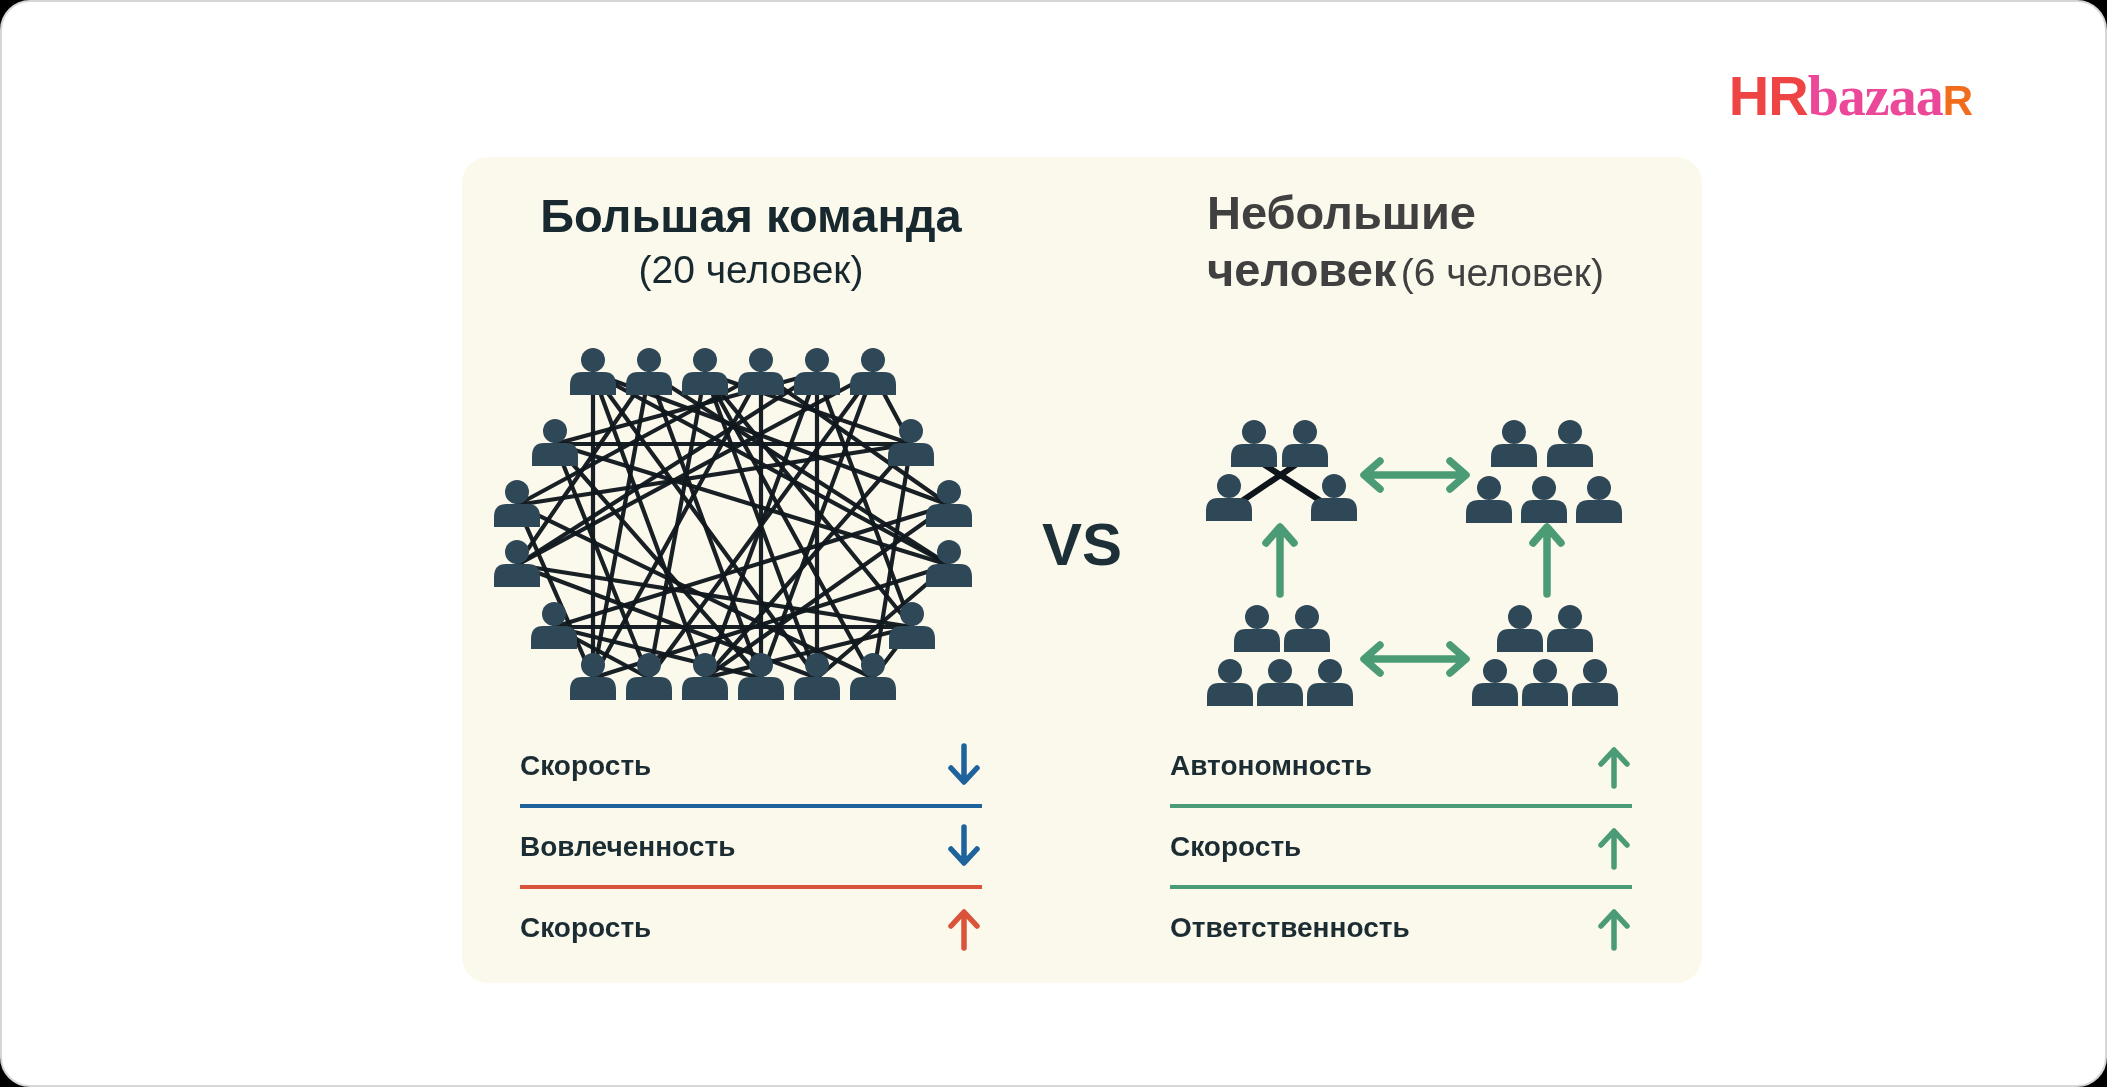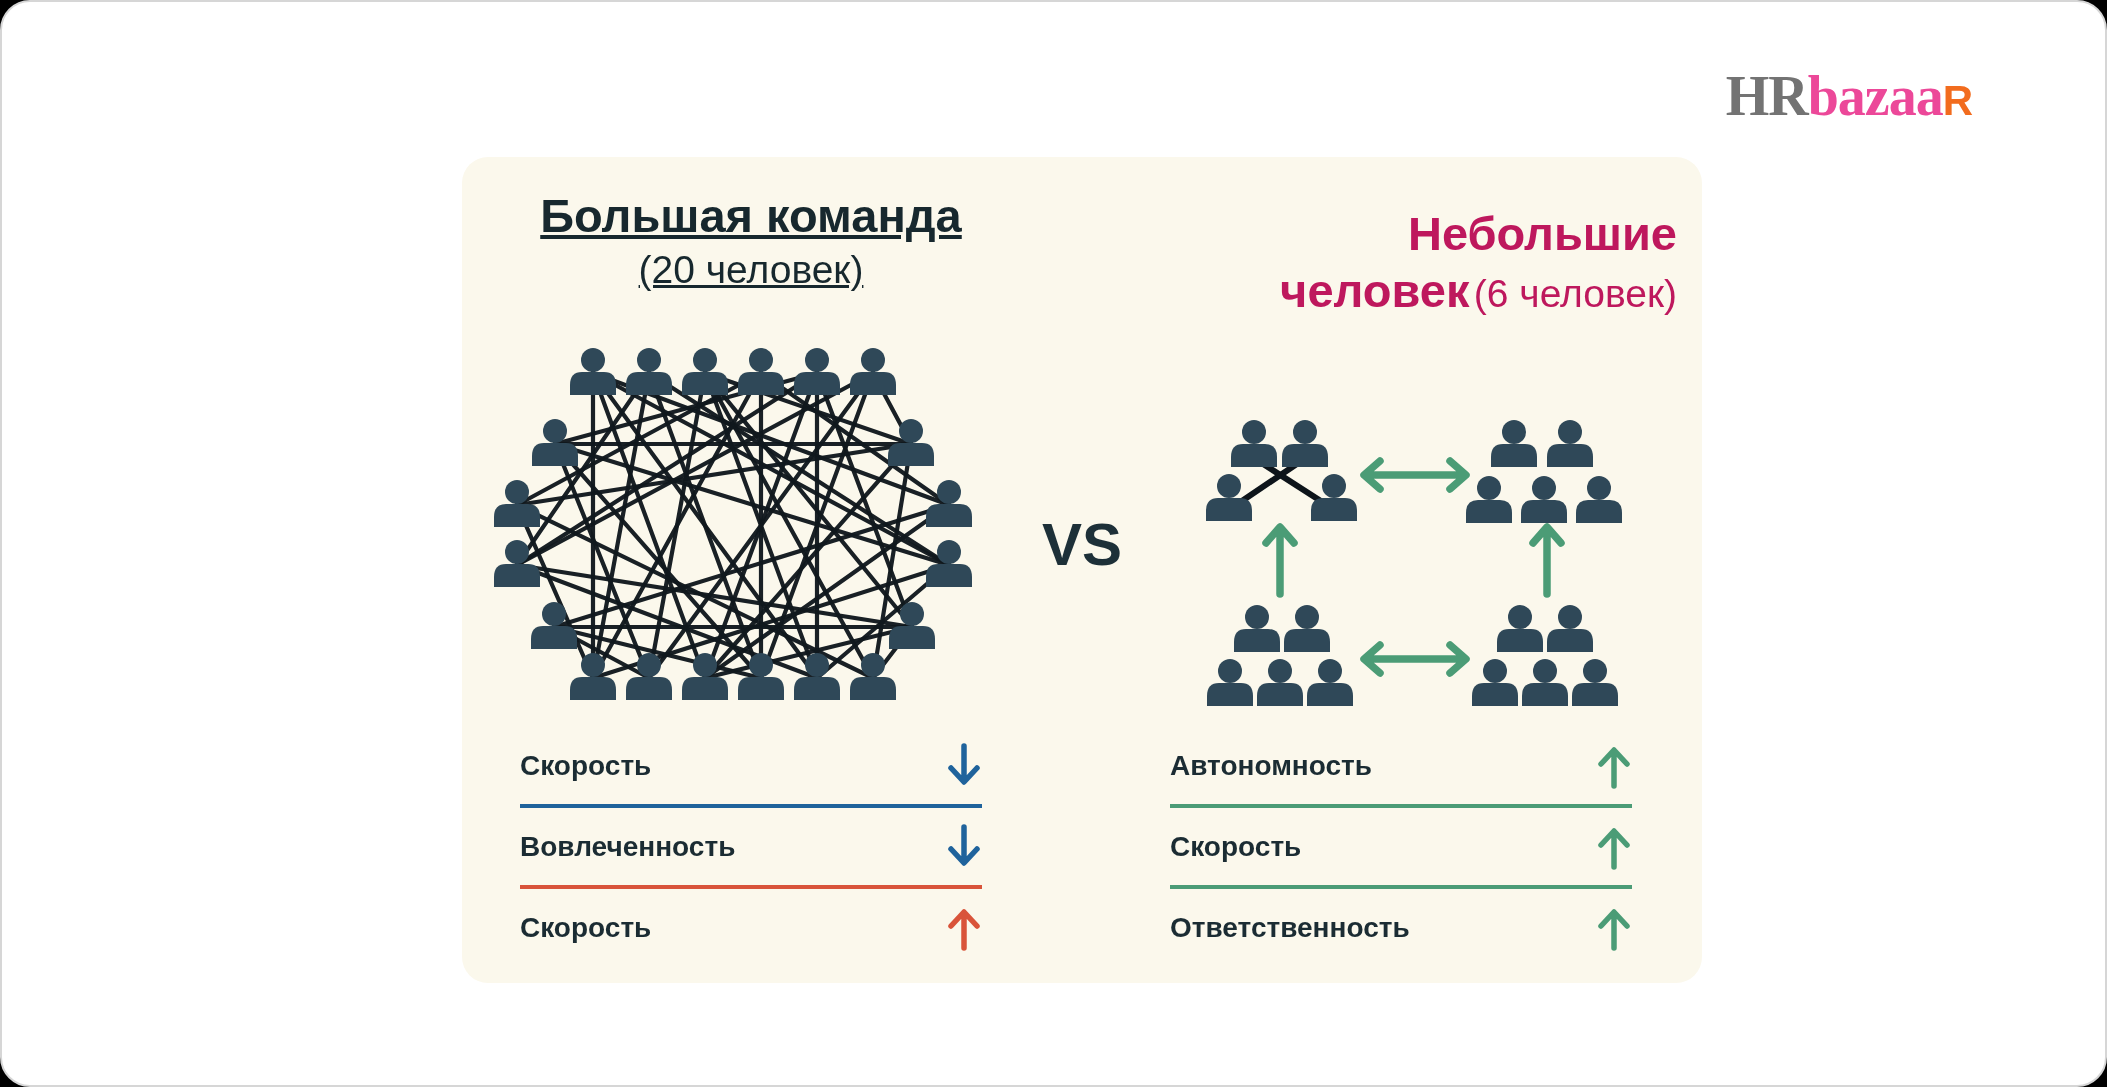--- a/index.html
+++ b/index.html
@@ -3,25 +3,25 @@
 <meta charset="utf-8">
 <style>
   html,body{margin:0;padding:0;background:#000;}
   body{width:2107px;height:1087px;position:relative;font-family:"Liberation Sans","DejaVu Sans",sans-serif;}
   .card{position:absolute;inset:0;background:#ffffff;border-radius:30px;border:2px solid #d6d6d6;box-sizing:border-box;overflow:hidden;}
   .logo{position:absolute;top:66px;right:133px;font-size:56px;font-weight:700;letter-spacing:-1px;line-height:1;}
   .logo-hr{color:#f9c5ab;}
   .logo-bazaa{color:#f26c1e;}
   .logo-r{color:#f26c1e;font-size:42px;}
   .panel{position:absolute;left:460px;top:155px;width:1240px;height:826px;background:#fbf8ec;border-radius:26px;}
-  .left-title{position:absolute;left:58px;top:30px;width:462px;text-align:center;color:#17282e;text-decoration:underline;}
+  .left-title{position:absolute;left:58px;top:30px;width:462px;text-align:center;color:#17282e;}
   .t-bold{font-weight:700;font-size:47px;line-height:57px;}
   .t-sub{font-weight:400;font-size:39px;line-height:52px;}
   .t-sub-inline{font-weight:400;font-size:39px;}
-  .right-title{position:absolute;left:745px;top:48px;width:470px;text-align:right;color:#be185d;}
+  .right-title{position:absolute;left:745px;top:27px;width:470px;text-align:left;color:#404040;}
   .vs{position:absolute;left:555px;top:330px;width:130px;text-align:center;font-size:60px;font-weight:800;color:#1d3038;letter-spacing:0px;margin-top:23px;}
   .network{position:absolute;left:28px;top:183px;width:506px;height:380px;}
   .clusters{position:absolute;left:730px;top:230px;width:460px;height:340px;}
   .metrics{position:absolute;top:570px;width:462px;}
   .metrics-left{left:58px;}
   .metrics-right{left:708px;}
   .metric-row{height:77px;display:flex;align-items:center;justify-content:space-between;}
   .metric-label{font-size:28px;font-weight:700;color:#1b2c33;}
   .metric-divider{height:4px;width:100%;}
   .metric-arrow{width:36px;height:50px;}
@@ -35,21 +35,21 @@
   <defs>
     <g id="person" fill="#2f4858">
       <circle cx="0" cy="-13" r="12"></circle>
       <path d="M-23 22 V12 Q-23 -1 -11 -1 H11 Q23 -1 23 12 V22 Z"></path>
     </g>
   </defs>
 </svg>
 
 <div class="card">
 
-  <div class="logo"><span class="logo-hr" style="color: #737373; font-family: Liberation Serif, serif;">HR</span><span class="logo-bazaa" style="color: #ec4899; font-family: Liberation Serif, serif;">bazaa</span><span class="logo-r" style="color: rgb(242, 108, 30);">R</span></div>
+  <div class="logo"><span class="logo-hr" style="color: #ef4444;">HR</span><span class="logo-bazaa" style="color: #ec4899; font-family: Liberation Serif, serif;">bazaa</span><span class="logo-r" style="color: rgb(242, 108, 30);">R</span></div>
 
   <div class="panel" style="background: rgb(251, 248, 236);">
 
     <div class="left-title">
       <div class="t-bold">Большая команда</div>
       <div class="t-sub">(20 человек)</div>
     </div>
 
     <svg class="network" id="network-svg" viewBox="487 338 506 380">
         <line x1="590" y1="371" x2="702" y2="676" stroke="#10181d" stroke-width="4.2" stroke-linecap="round" opacity="0.96"></line>

